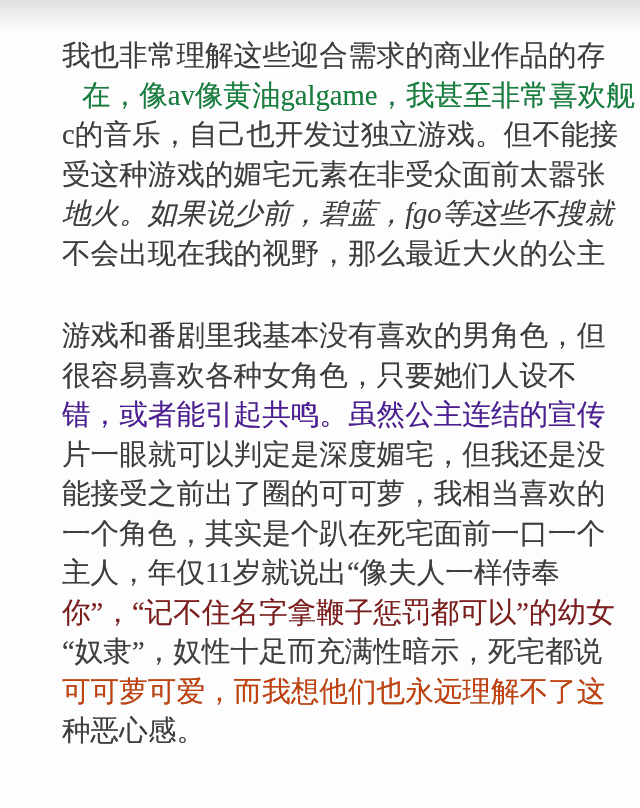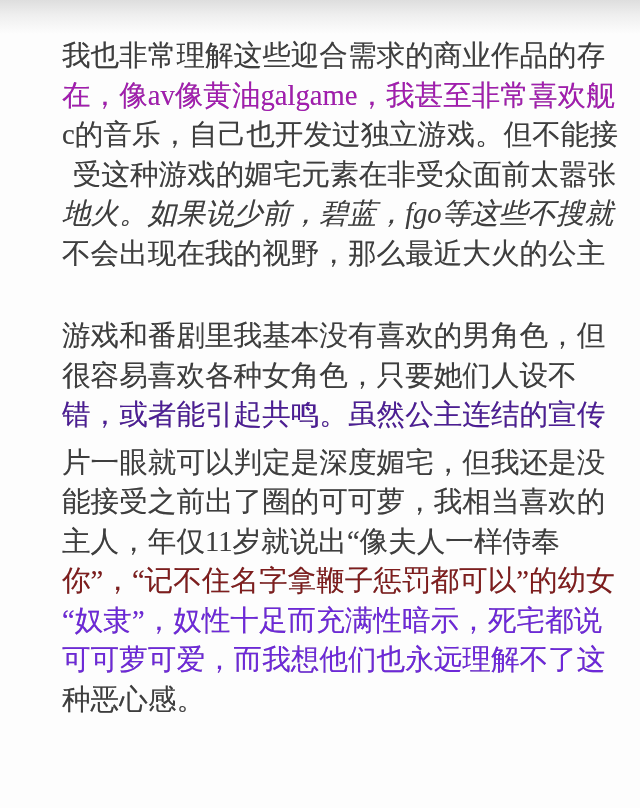--- a/index.html
+++ b/index.html
@@ -44,32 +44,33 @@
   }
 </style>
 </head>
 <body>
 
 <div class="page" style="background: rgb(253, 253, 253);">
   <div class="top-shade"></div>
   <div class="content" id="content">
       <div class="para">
         <div class="line" style="color: rgb(62, 62, 62);">我也非常理解这些迎合需求的商业作品的存</div>
-        <div class="line" style="color: #a21caf;">在，像av像黄油galgame，我甚至非常喜欢舰</div>
+        <div class="line" style="color: #15803d; margin-left: 20px;">在，像av像黄油galgame，我甚至非常喜欢舰</div>
         <div class="line" style="color: rgb(62, 62, 62);">c的音乐，自己也开发过独立游戏。但不能接</div>
-        <div class="line" style="color: rgb(62, 62, 62); text-align: right;">受这种游戏的媚宅元素在非受众面前太嚣张</div>
+        <div class="line" style="color: rgb(62, 62, 62);">受这种游戏的媚宅元素在非受众面前太嚣张</div>
         <div class="line" style="color: rgb(62, 62, 62); font-style: italic;">地火。如果说少前，碧蓝，fgo等这些不搜就</div>
         <div class="line" style="color: rgb(62, 62, 62);">不会出现在我的视野，那么最近大火的公主</div>
       </div>
       <div class="para">
         <div class="line" style="color: rgb(62, 62, 62);">游戏和番剧里我基本没有喜欢的男角色，但</div>
         <div class="line" style="color: rgb(62, 62, 62);">很容易喜欢各种女角色，只要她们人设不</div>
         <div class="line" style="color: #4c1d95;">错，或者能引起共鸣。虽然公主连结的宣传</div>
-        <div class="line" style="color: rgb(62, 62, 62); margin-top: 8px;">片一眼就可以判定是深度媚宅，但我还是没</div>
+        <div class="line" style="color: rgb(62, 62, 62);">片一眼就可以判定是深度媚宅，但我还是没</div>
         <div class="line" style="color: rgb(62, 62, 62);">能接受之前出了圈的可可萝，我相当喜欢的</div>
+        <div class="line" style="color: rgb(62, 62, 62);">一个角色，其实是个趴在死宅面前一口一个</div>
         <div class="line" style="color: rgb(62, 62, 62);">主人，年仅11岁就说出“像夫人一样侍奉</div>
         <div class="line" style="color: #7f1d1d;">你”，“记不住名字拿鞭子惩罚都可以”的幼女</div>
-        <div class="line" style="color: #6d28d9;">“奴隶”，奴性十足而充满性暗示，死宅都说</div>
-        <div class="line" style="color: #6d28d9;">可可萝可爱，而我想他们也永远理解不了这</div>
+        <div class="line" style="color: #404040;">“奴隶”，奴性十足而充满性暗示，死宅都说</div>
+        <div class="line" style="color: #c2410c;">可可萝可爱，而我想他们也永远理解不了这</div>
         <div class="line" style="color: rgb(62, 62, 62);">种恶心感。</div>
       </div>
     </div>
 </div>
 
 </body></html>

